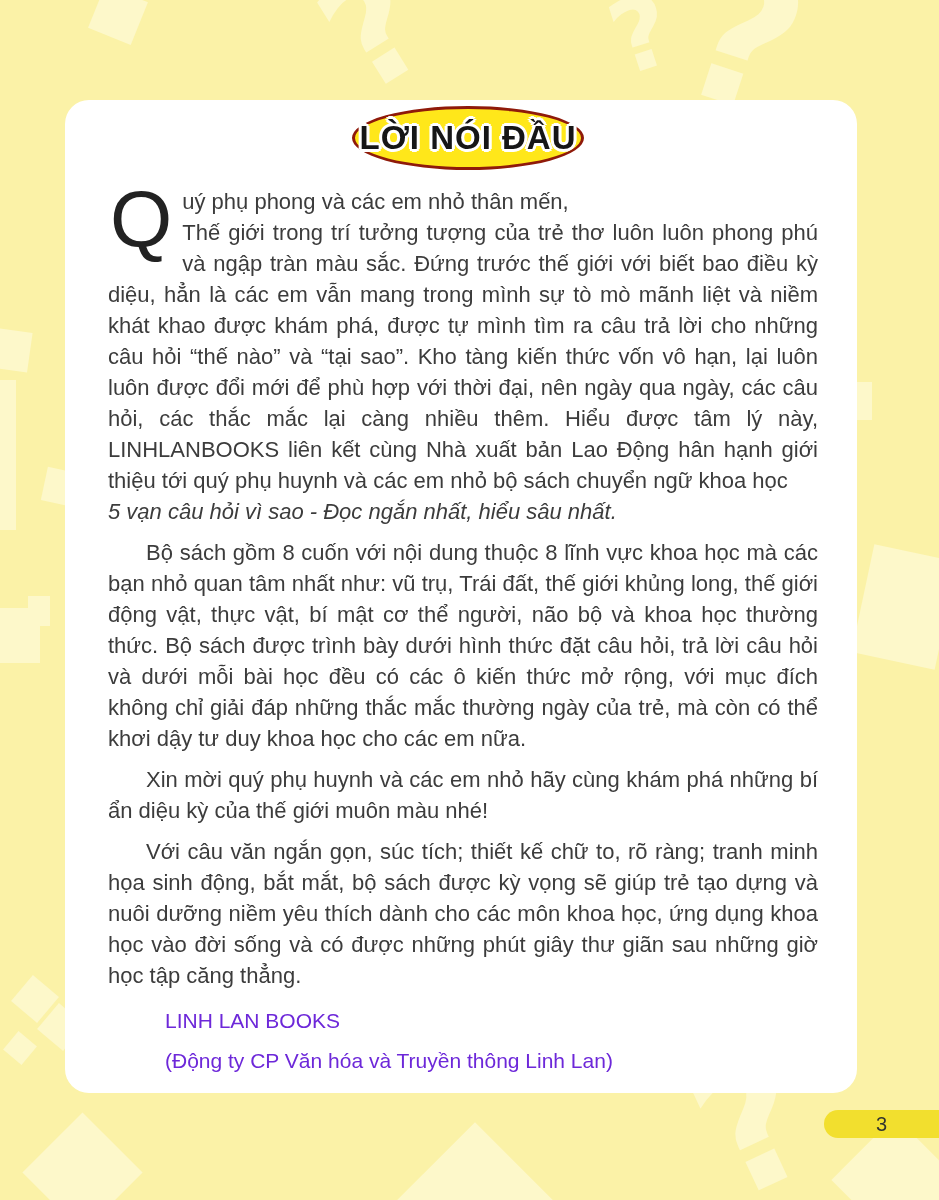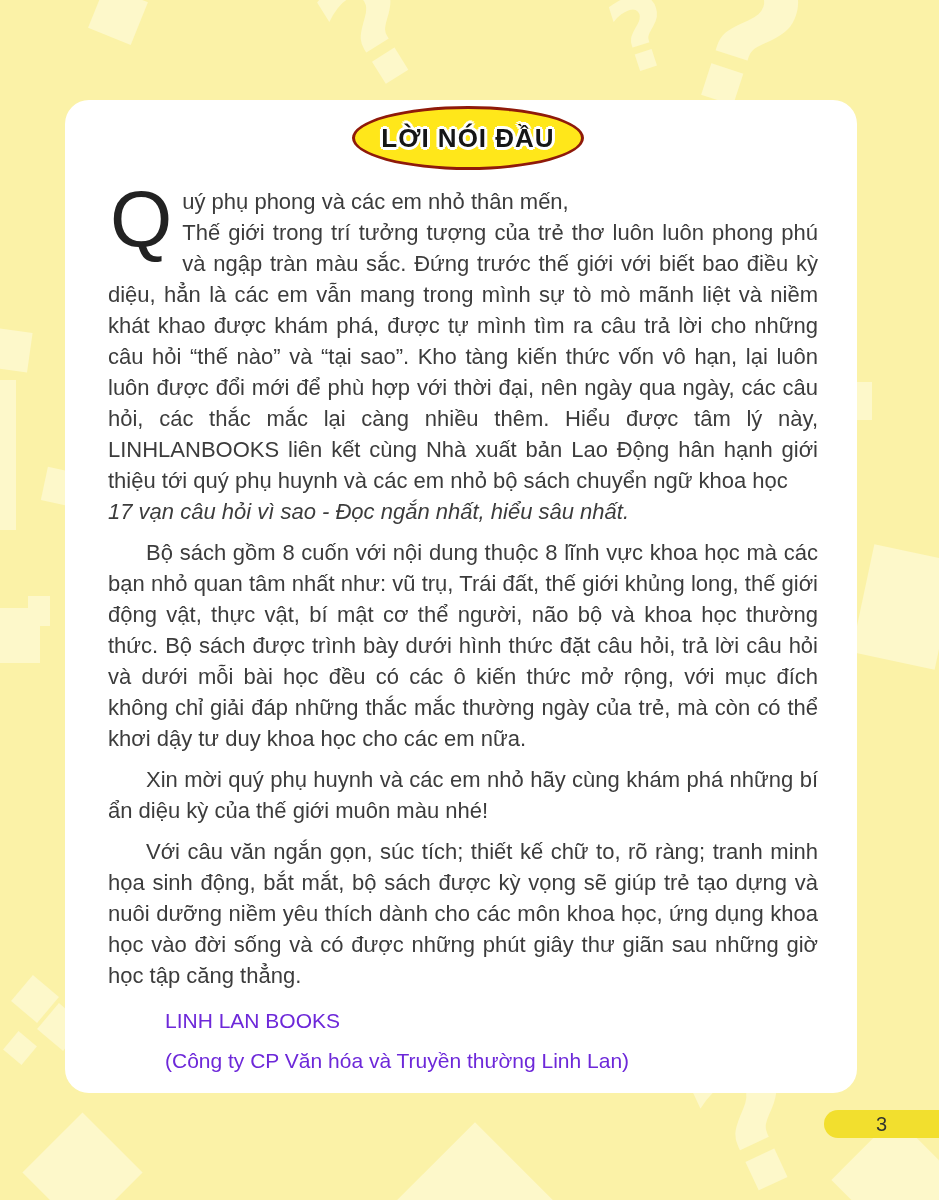--- a/index.html
+++ b/index.html
@@ -36,21 +36,21 @@
     position:absolute;left:65px;top:100px;width:792px;height:993px;
     background:#ffffff;border-radius:24px;
   }
   
   .title-oval{
     position:absolute;left:287px;top:6px;width:232px;height:64px;
     background:#ffe71a;border:3px solid #8f1a0a;border-radius:50%;
     display:flex;align-items:center;justify-content:center;box-sizing:border-box;
   }
   .title-text{
-    font-size:26px;font-weight:bold;color:#161616;letter-spacing:1px;
+    font-size:33px;font-weight:bold;color:#161616;letter-spacing:1px;
     text-shadow:-3px 0 0 #fff,3px 0 0 #fff,0 -3px 0 #fff,0 3px 0 #fff,
                 -2px -2px 0 #fff,2px -2px 0 #fff,-2px 2px 0 #fff,2px 2px 0 #fff;
   }
   
   .body-text{
     position:absolute;left:43px;top:86px;width:710px;
     font-size:22px;line-height:31px;color:#3c3c3c;text-align:justify;
   }
   .para{margin:0 0 10px 0;text-indent:38px;}
   .p1{text-indent:0;}
@@ -96,28 +96,28 @@
 <div class="card">
 
   <div class="title-oval">
     <span class="title-text">LỜI NÓI ĐẦU</span>
   </div>
 
   <div class="body-text">
     <p class="para p1">
       <span class="dropcap">Q</span><span>uý phụ phong và các em nhỏ thân mến,</span><br>
       <span>Thế giới trong trí tưởng tượng của trẻ thơ luôn luôn phong phú và ngập tràn màu sắc. Đứng trước thế giới với biết bao điều kỳ diệu, hẳn là các em vẫn mang trong mình sự tò mò mãnh liệt và niềm khát khao được khám phá, được tự mình tìm ra câu trả lời cho những câu hỏi “thế nào” và “tại sao”. Kho tàng kiến thức vốn vô hạn, lại luôn luôn được đổi mới để phù hợp với thời đại, nên ngày qua ngày, các câu hỏi, các thắc mắc lại càng nhiều thêm. Hiểu được tâm lý này, LINHLANBOOKS liên kết cùng Nhà xuất bản Lao Động hân hạnh giới thiệu tới quý phụ huynh và các em nhỏ bộ sách chuyển ngữ khoa học</span>
-      <span class="italic-line">17 vạn câu hỏi vì sao - Đọc ngắn nhất, hiểu sâu nhất.</span>
+      <span class="italic-line">5 vạn câu hỏi vì sao - Đọc ngắn nhất, hiểu sâu nhất.</span>
     </p>
     <p class="para">Bộ sách gồm 8 cuốn với nội dung thuộc 8 lĩnh vực khoa học mà các bạn nhỏ quan tâm nhất như: vũ trụ, Trái đất, thế giới khủng long, thế giới động vật, thực vật, bí mật cơ thể người, não bộ và khoa học thường thức. Bộ sách được trình bày dưới hình thức đặt câu hỏi, trả lời câu hỏi và dưới mỗi bài học đều có các ô kiến thức mở rộng, với mục đích không chỉ giải đáp những thắc mắc thường ngày của trẻ, mà còn có thể khơi dậy tư duy khoa học cho các em nữa.</p>
     <p class="para">Xin mời quý phụ huynh và các em nhỏ hãy cùng khám phá những bí ẩn diệu kỳ của thế giới muôn màu nhé!</p>
     <p class="para">Với câu văn ngắn gọn, súc tích; thiết kế chữ to, rõ ràng; tranh minh họa sinh động, bắt mắt, bộ sách được kỳ vọng sẽ giúp trẻ tạo dựng và nuôi dưỡng niềm yêu thích dành cho các môn khoa học, ứng dụng khoa học vào đời sống và có được những phút giây thư giãn sau những giờ học tập căng thẳng.</p>
     <div class="signature">
       <div>LINH LAN BOOKS</div>
-      <div>(Công ty CP Văn hóa và Truyền thường Linh Lan)</div>
+      <div>(Động ty CP Văn hóa và Truyền thông Linh Lan)</div>
     </div>
   </div>
 
 </div>
 
 <div class="page-pill">
   <span>3</span>
 </div>
 
 </body></html>

